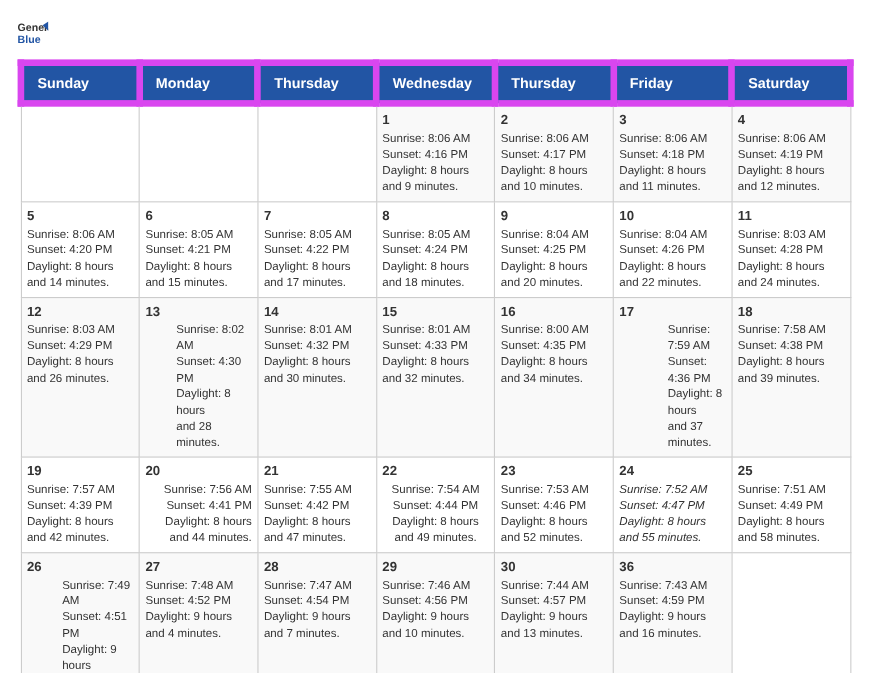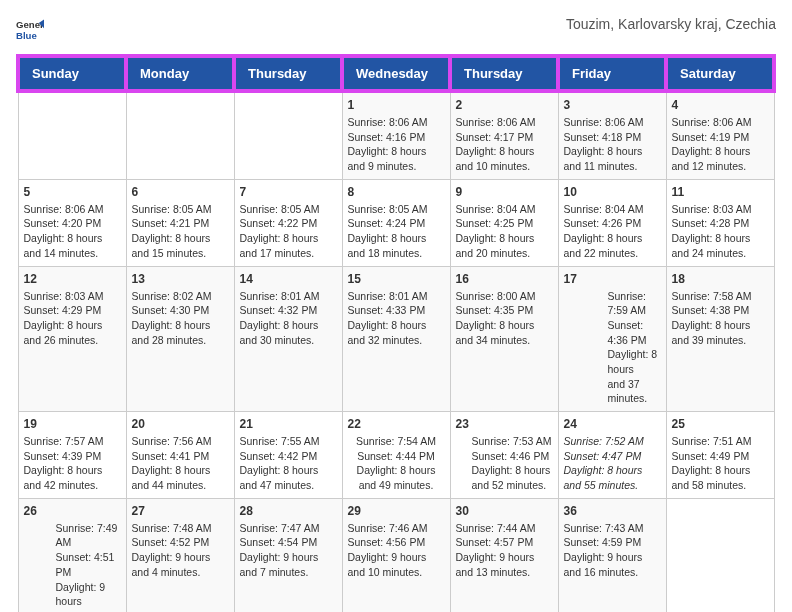--- a/index.html
+++ b/index.html
@@ -45,21 +45,21 @@
     }
     thead tr {
       background: #2255a4;
       color: #fff;
     }
     thead th {
       padding: 8px 12px;
       font-size: 13px;
       font-weight: bold;
       text-align: left;
-      border: 4px solid #d946ef;
+      border: 6px solid #d946ef;
     }
     tbody tr {
       vertical-align: top;
     }
     tbody td {
       border: 1px solid #ccc;
       padding: 5px 5px;
       font-size: 11px;
       color: #333;
       height: 80px;
@@ -88,21 +88,20 @@
 
 <div class="header-area">
   <div class="logo">
     <svg class="logo-icon" viewBox="0 0 32 32">
       <text x="0" y="14" font-size="11" font-weight="bold" fill="#333">General</text>
       <text x="0" y="26" font-size="11" font-weight="bold" fill="#2255a4">Blue</text>
       <polygon points="26,8 32,4 32,14" fill="#2255a4"></polygon>
     </svg>
   </div>
   <div class="title-area">
-    <div class="location-title">Touzim, Karlovarsky kraj, Czechia</div>
   </div>
 </div>
 
 <table>
   <thead>
     <tr>
     <th>Sunday</th>
         <th>Monday</th>
         <th>Thursday</th>
         <th>Wednesday</th>
@@ -199,21 +198,21 @@
       <tr>
         <td>
           <span class="day-num">12</span>
           <div class="cell-text" style="white-space: pre-line;">Sunrise: 8:03 AM
 Sunset: 4:29 PM
 Daylight: 8 hours
 and 26 minutes.</div>
         </td>
         <td>
           <span class="day-num">13</span>
-          <div class="cell-text" style="white-space: pre-line;">Sunrise: 8:02 AM
+          <div class="cell-text" style="white-space: pre-line; margin-left: 28px;">Sunrise: 8:02 AM
 Sunset: 4:30 PM
 Daylight: 8 hours
 and 28 minutes.</div>
         </td>
         <td>
           <span class="day-num">14</span>
           <div class="cell-text" style="white-space: pre-line;">Sunrise: 8:01 AM
 Sunset: 4:32 PM
 Daylight: 8 hours
 and 30 minutes.</div>
@@ -250,42 +249,42 @@
       <tr>
         <td>
           <span class="day-num">19</span>
           <div class="cell-text" style="white-space: pre-line;">Sunrise: 7:57 AM
 Sunset: 4:39 PM
 Daylight: 8 hours
 and 42 minutes.</div>
         </td>
         <td>
           <span class="day-num">20</span>
-          <div class="cell-text" style="white-space: pre-line;">Sunrise: 7:56 AM
+          <div class="cell-text" style="white-space: pre-line; text-align: right;">Sunrise: 7:56 AM
 Sunset: 4:41 PM
 Daylight: 8 hours
 and 44 minutes.</div>
         </td>
         <td>
           <span class="day-num">21</span>
           <div class="cell-text" style="white-space: pre-line;">Sunrise: 7:55 AM
 Sunset: 4:42 PM
 Daylight: 8 hours
 and 47 minutes.</div>
         </td>
         <td>
           <span class="day-num">22</span>
           <div class="cell-text" style="white-space: pre-line; text-align: center;">Sunrise: 7:54 AM
 Sunset: 4:44 PM
 Daylight: 8 hours
 and 49 minutes.</div>
         </td>
         <td>
           <span class="day-num">23</span>
-          <div class="cell-text" style="white-space: pre-line; margin-left: 16px;">Sunrise: 7:53 AM
+          <div class="cell-text" style="white-space: pre-line;">Sunrise: 7:53 AM
 Sunset: 4:46 PM
 Daylight: 8 hours
 and 52 minutes.</div>
         </td>
         <td>
           <span class="day-num">24</span>
           <div class="cell-text" style="white-space: pre-line; font-style: italic;">Sunrise: 7:52 AM
 Sunset: 4:47 PM
 Daylight: 8 hours
 and 55 minutes.</div>

